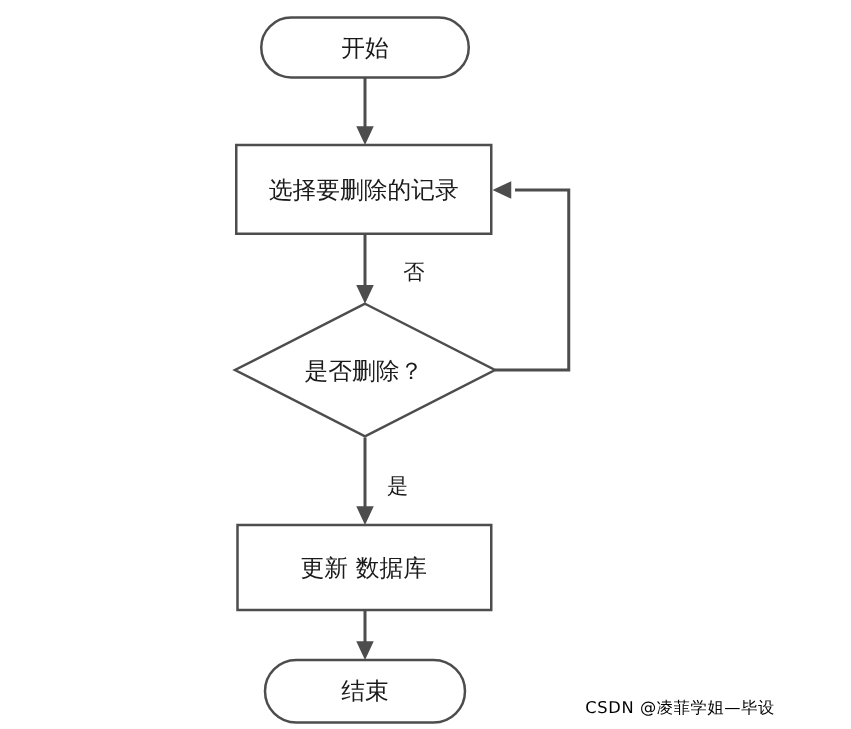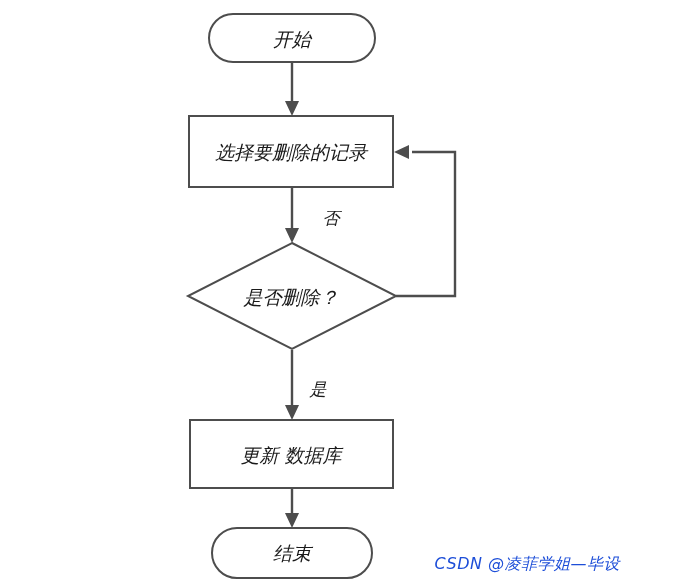--- a/index.html
+++ b/index.html
@@ -9,21 +9,20 @@
   }
   body {
     font-family: "DejaVu Sans", "Liberation Sans", sans-serif;
   }
   #canvas {
     position: relative;
     width: 628px;
     height: 583px;
     background: #ffffff;
     overflow: hidden;
-    font-style: italic;
   }
   #flow-svg {
     position: absolute;
     left: 0;
     top: 0;
     width: 681px;
     height: 583px;
   }
   .node-shape {
     fill: #ffffff;
@@ -52,22 +51,22 @@
     font-size: 17px;
     fill: #1a1a1a;
     text-anchor: middle;
     dominant-baseline: central;
   }
   .watermark {
     position: absolute;
     right: 8px;
     bottom: 8px;
     font-family: "DejaVu Sans", "Liberation Sans", sans-serif;
-    font-size: 16px;
-    color: #1d4ed8;
+    font-size: 13px;
+    color: #000000;
     letter-spacing: 0.5px;
     white-space: nowrap;
     user-select: none;
   }
 </style>
 </head>
 <body>
 
 <div id="canvas">
 

